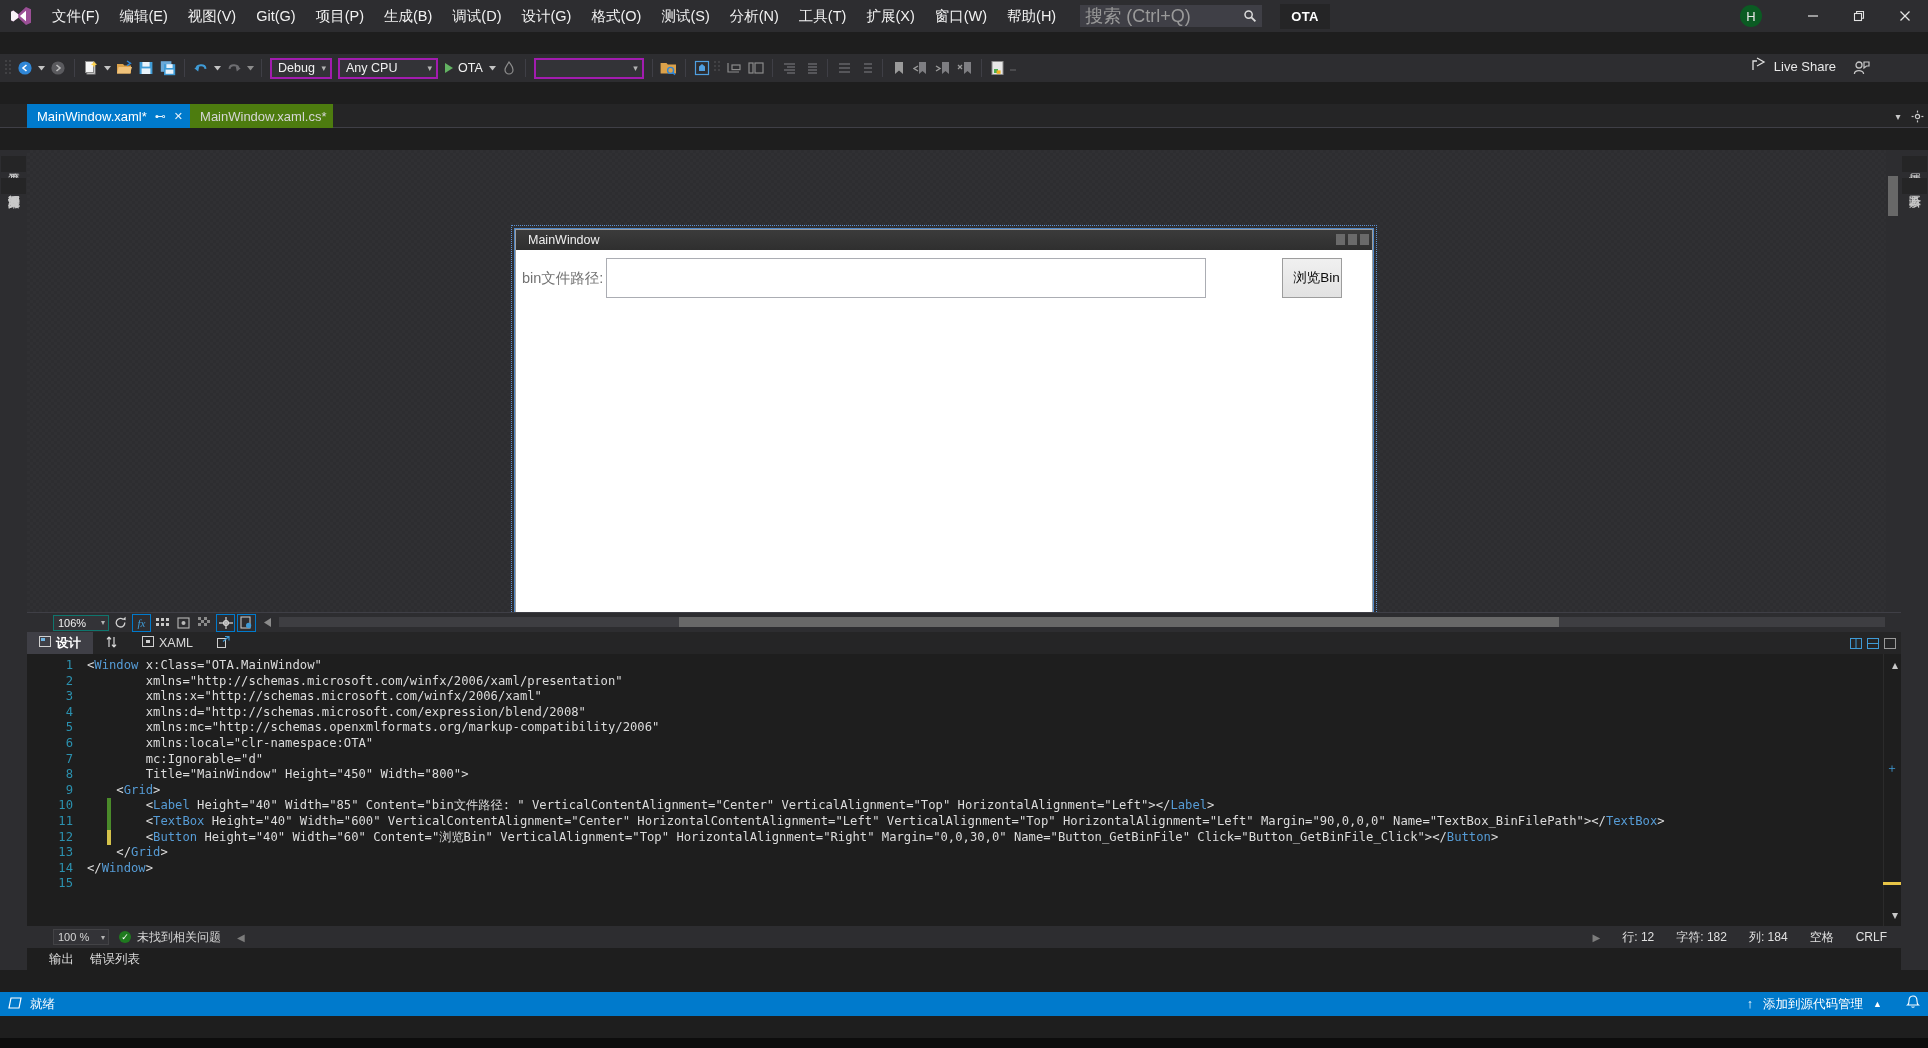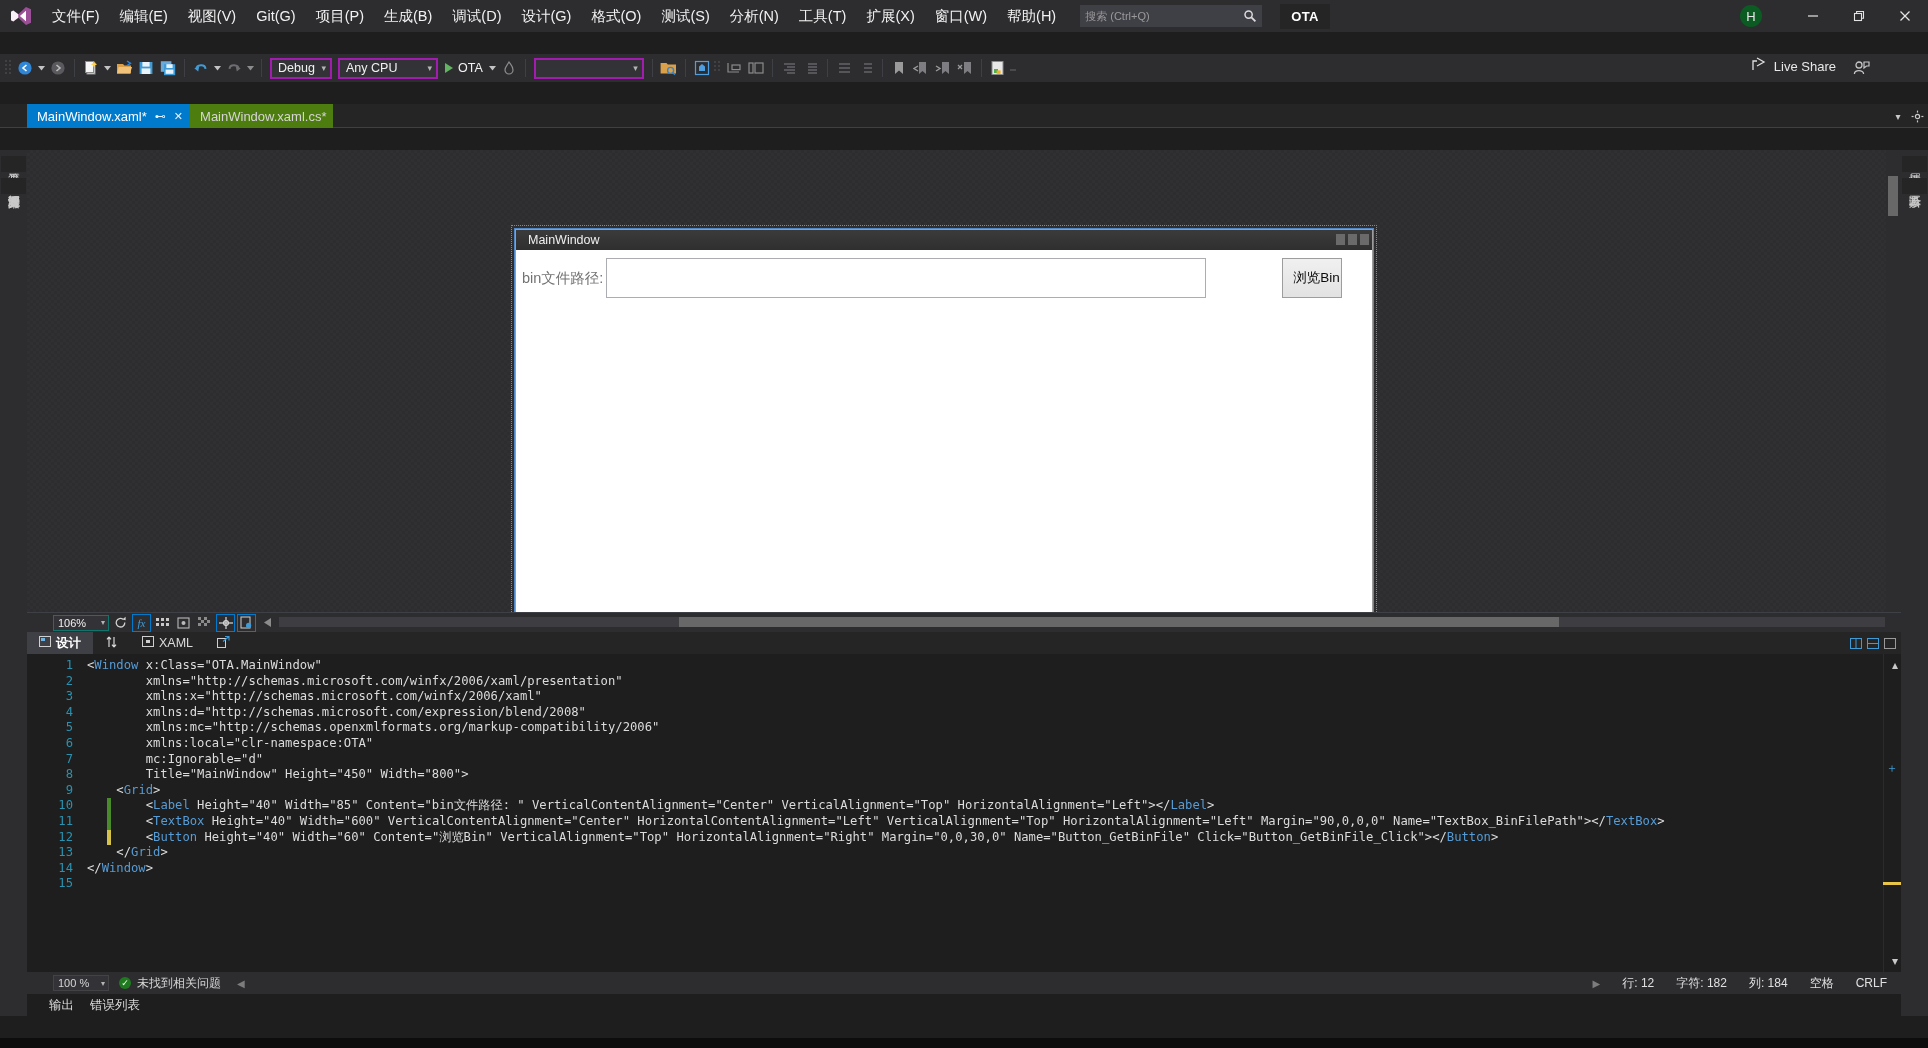--- a/index.html
+++ b/index.html
@@ -22,21 +22,21 @@
   .menu { display: flex; align-items: center; height: 32px; }
   .menu-item {
     font-size: 14.5px; color: #f1f1f1; padding: 5px 10px; white-space: nowrap;
     line-height: 20px; cursor: default;
   }
   .search-box {
     margin-left: 14px; width: 182px; height: 22px; background: #3f3f46;
     border: 1px solid #3f3f46; display: flex; align-items: center;
     padding: 0 4px; position: relative;
   }
-  .search-box .ph { font-size: 11px; color: #9a9a9a; white-space: nowrap; }
+  .search-box .ph { font-size: 18px; color: #9a9a9a; white-space: nowrap; }
   .search-ico { position:absolute; right: 4px; top: 3px; }
   .proj-badge {
     margin-left: 18px; background: #252526; color: #ffffff; font-size: 13px;
     font-weight: bold; padding: 5px 11px; letter-spacing: .4px;
   }
   .win-controls { position: absolute; right: 0; top: 0; display: flex; height: 32px; align-items:center; }
   .avatar {
     width: 22px; height: 22px; border-radius: 50%; background: #0b5b23;
     color: #e7e7e7; font-size: 13px; display:flex; align-items:center; justify-content:center;
     margin-right: 28px;
@@ -778,15 +778,36 @@
         <span>错误列表</span>
       </div>
     </div>
 
     <div class="rail right">
       <div class="rail-tab">属性</div>
       <div class="rail-tab">诊断工具</div>
     </div>
   </div>
 
+  <div class="statusbar">
+    <div class="sb-left">
+      <span>
+        <svg width="14" height="12" viewBox="0 0 14 12">
+          <path d="M3 1 H13 L11 11 H1 Z" fill="none" stroke="#ffffff" stroke-width="1.2"></path>
+        </svg>
+      </span>
+      <span>就绪</span>
+    </div>
+    <div class="sb-right">
+      <span>↑</span>
+      <span>添加到源代码管理</span>
+      <span style="font-size:9px">▲</span>
+      <span style="margin-left:14px">
+        <svg width="14" height="15" viewBox="0 0 14 15">
+          <path d="M7 1 C10 1 11 3 11 6 C11 9 12.4 10 12.4 10 H1.6 C1.6 10 3 9 3 6 C3 3 4 1 7 1 Z" fill="none" stroke="#ffffff" stroke-width="1.1"></path>
+          <path d="M5.6 11.4 A1.6 1.6 0 0 0 8.4 11.4" fill="none" stroke="#ffffff" stroke-width="1.1"></path>
+        </svg>
+      </span>
+    </div>
+  </div>
 
   <div class="taskbar"></div>
 </div>
 
 </body></html>

